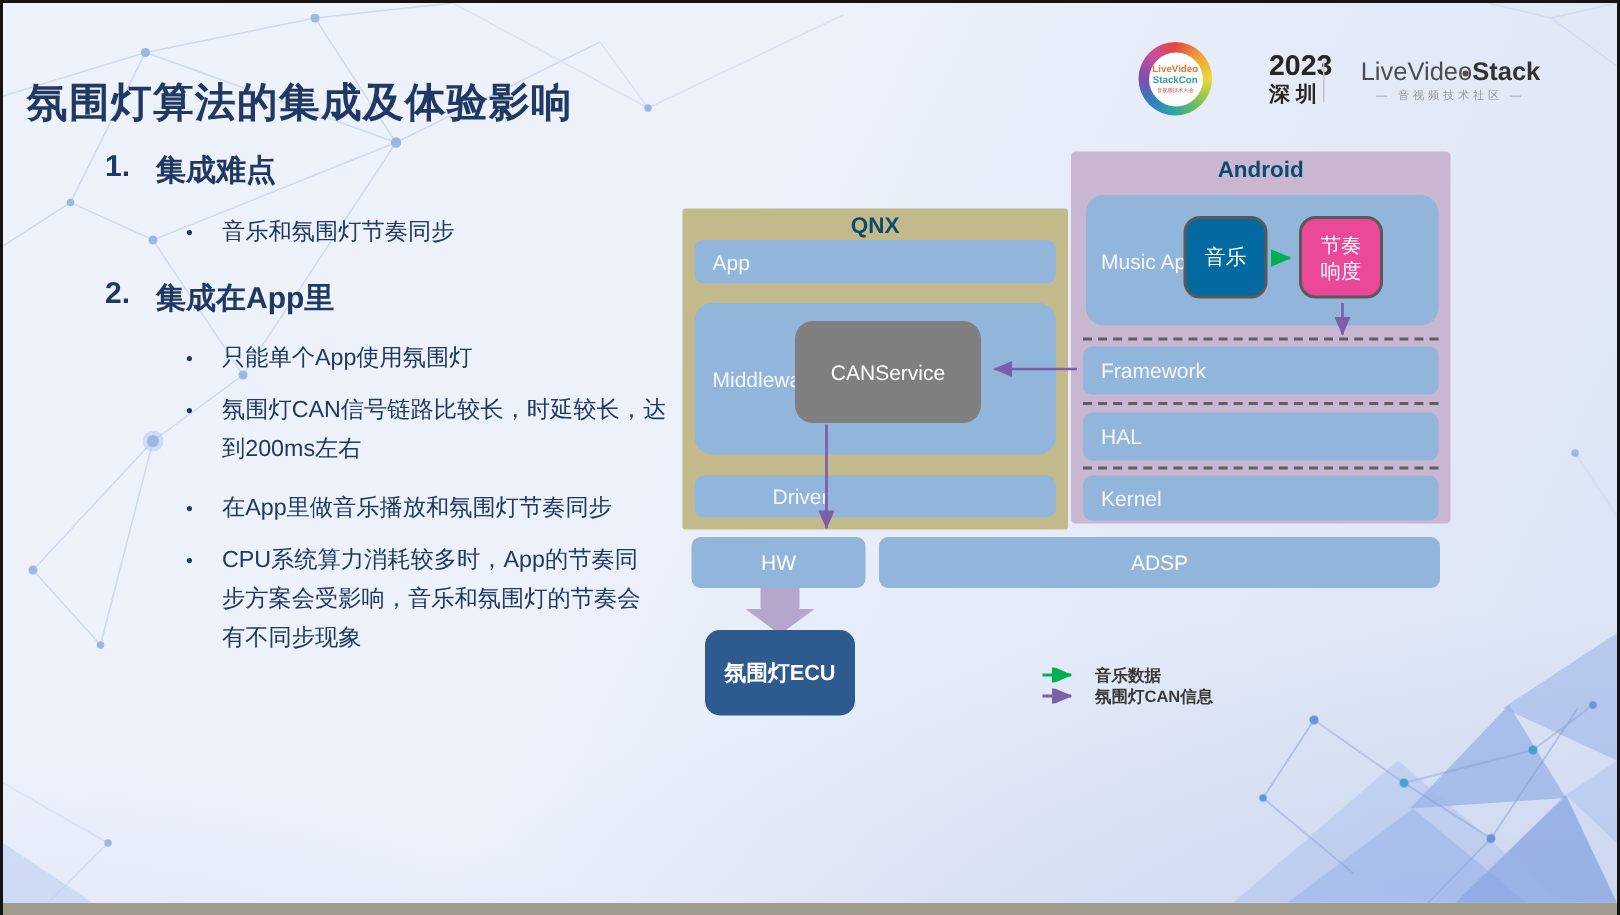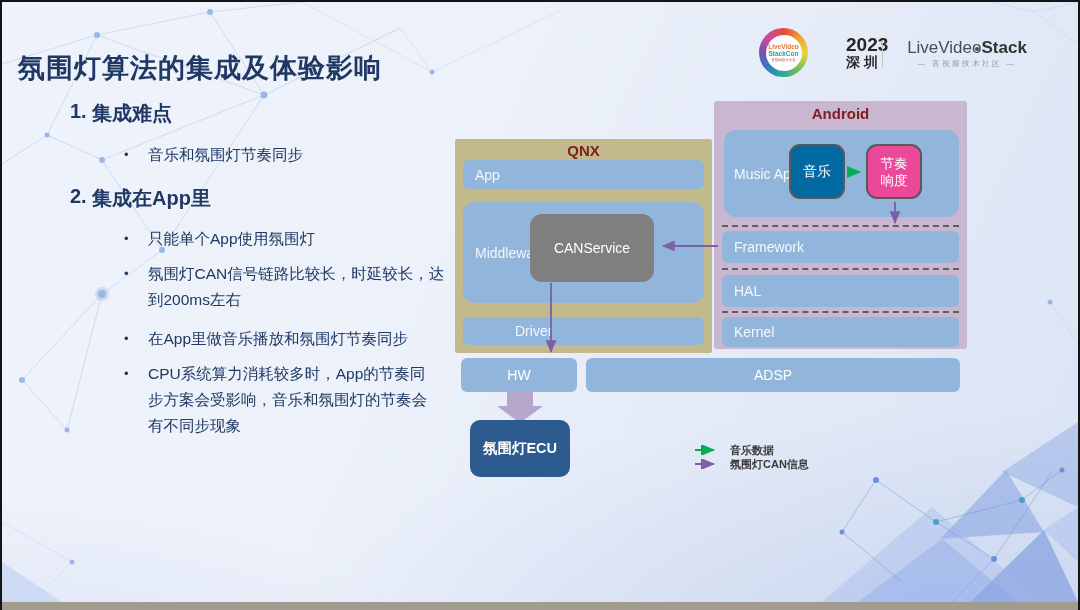--- a/index.html
+++ b/index.html
@@ -13,31 +13,31 @@
       radial-gradient(120% 80% at -5% 115%, rgba(125,150,215,.16) 0%, rgba(125,150,215,0) 40%),
       linear-gradient(115deg,#eef2fb 0%,#ecf1fa 40%,#e3eaf7 70%,#dae4f5 100%);
   }
   .mesh { position:absolute; inset:0; pointer-events:none; }
 
   
   .page-title { position:absolute; left:16px; top:48px; font-size:27px; font-weight:bold;
     color:#1f3864; letter-spacing:1px; }
   .num-item { position:absolute; color:#1f3864; font-size:20px; font-weight:600; }
   .num-item .num { position:absolute; left:0; }
-  .num-item .lbl { position:absolute; left:22px; white-space:nowrap;text-align:right; }
+  .num-item .lbl { position:absolute; left:34px; white-space:nowrap;text-align:right; }
   .bullet { position:absolute; color:#1f3864; font-size:15.5px; line-height:26px; }
   .bullet::before { content:"•"; position:absolute; left:-24px; top:0; font-size:13px; }
 
   
   .qnx { position:absolute; left:453px; top:137px; width:257px; height:214px;
          background:#c3ba8c; border-radius:2px; }
   .android { position:absolute; left:712px; top:99px; width:253px; height:248px;
          background:#c9b7d2; border-radius:3px; }
   .box-title { position:absolute; top:3px; left:0; width:100%; text-align:center;
-         font-size:15px; font-weight:bold; color:#7f1d1d; }
+         font-size:15px; font-weight:bold; color:#0c4a6e; }
   .blayer { position:absolute; background:#92b5dc; border-radius:6px; display:flex; align-items:center; }
   .blayer span { color:#f4f7fb; font-size:14px; padding-left:12px; white-space:nowrap; }
   .center-box { position:absolute; display:flex; align-items:center; justify-content:center; }
   .center-box span { color:#fff; font-size:14px; }
 
   .mw { left:8px; top:63px; width:241px; height:101px; border-radius:12px; }
   .canservice { left:75px; top:75px; width:124px; height:68px; background:#7f7f7f; border-radius:12px; }
   .musicapp { left:10px; top:29px; width:235px; height:87px; border-radius:12px; }
   .music-box { left:75px; top:43px; width:56px; height:55px; background:#0369a1;
                border:2.5px solid #595959; border-radius:11px; }

